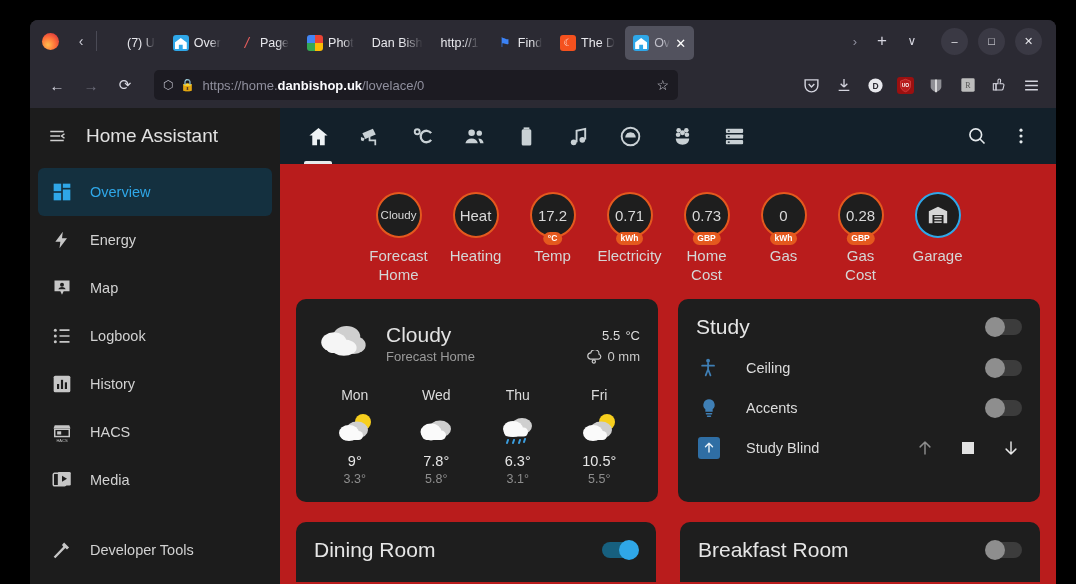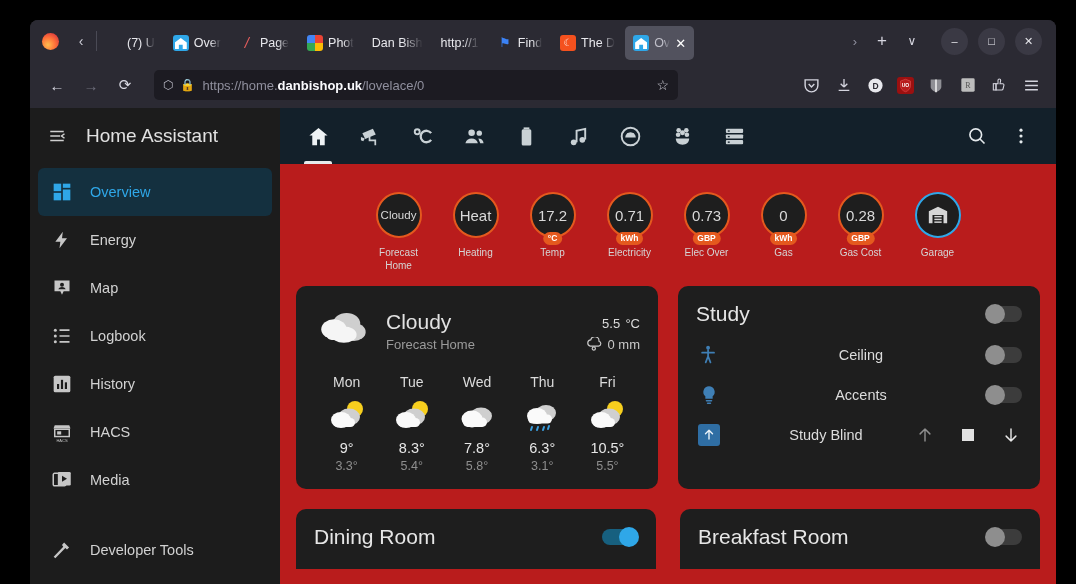--- a/index.html
+++ b/index.html
@@ -150,21 +150,21 @@
   }
   .badge-circle.blue { border-color: #2fa7e8; }
   .badge-val { font-size: 15px; color: #d9d9d9; }
   .badge-val.sm { font-size: 11.5px; }
   .badge-unit {
     position: absolute; bottom: -9px; left: 50%; transform: translateX(-50%);
     background: #e4591e; color: #fff; font-size: 8.5px; font-weight: 700;
     border-radius: 8px; padding: 1px 5px; white-space: nowrap; line-height: 1.25;
   }
   .badge-name {
-    margin-top: 9px; font-size: 10px; color: #d5d5d5; text-align: center;
+    margin-top: 9px; font-size: 15px; color: #d5d5d5; text-align: center;
     line-height: 1.25; white-space: pre-line;
   }
 
   
   .grid { display: grid; grid-template-columns: 1fr 1fr; gap: 20px; padding-top: 6px; }
   .card { background: #1e1e1e; border-radius: 10px; padding: 16px 18px; }
 
   
   .w-top { display: flex; align-items: center; }
   .w-icon { width: 58px; height: 58px; flex: 0 0 58px; position: relative; }
@@ -189,21 +189,21 @@
     width: 36px; height: 16px; border-radius: 9px; background: #3c3c3c; position: relative; flex: 0 0 36px;
   }
   .toggle .knob {
     position: absolute; top: -2px; left: -1px; width: 20px; height: 20px; border-radius: 50%;
     background: #8e8e8e;
   }
   .toggle.on { background: #17607f; }
   .toggle.on .knob { left: 17px; background: #2fa7e8; }
   .ent-row { display: flex; align-items: center; margin-top: 18px; }
   .ent-icon { width: 26px; flex: 0 0 26px; display: flex; align-items: center; justify-content: center; color: #3f7fb5; }
-  .ent-name { margin-left: 14px; font-size: 14.5px; color: #dcdcdc; flex: 1; text-align: center; }
+  .ent-name { margin-left: 24px; font-size: 14.5px; color: #dcdcdc; flex: 1; }
   .cover-btns { display: flex; align-items: center; gap: 28px; padding-right: 2px; }
   .cov { color: #8e8e8e; font-size: 17px; }
   .cov.white { color: #e8e8e8; }
   .cov-stop { width: 12px; height: 12px; background: #e2e2e2; }
   .blindchip {
     width: 22px; height: 22px; border-radius: 3px; background: #2f6ea4;
     display: flex; align-items: center; justify-content: center; color: #eaf2f8; font-size: 13px;
   }
   .bottom-grid { display: grid; grid-template-columns: 1fr 1fr; gap: 24px; margin-top: 20px; }
   .card-short { background: #1e1e1e; border-radius: 10px 10px 0 0; padding: 16px 18px 20px; }
@@ -557,21 +557,21 @@
                 <span class="badge-val">0.71</span>
                 <span class="badge-unit">kWh</span>
               </div>
               <div class="badge-name">Electricity</div>
             </div>
             <div class="badge">
               <div class="badge-circle">
                 <span class="badge-val">0.73</span>
                 <span class="badge-unit">GBP</span>
               </div>
-              <div class="badge-name">Elec Over</div>
+              <div class="badge-name">Home Cost</div>
             </div>
             <div class="badge">
               <div class="badge-circle">
                 <span class="badge-val">0</span>
                 <span class="badge-unit">kWh</span>
               </div>
               <div class="badge-name">Gas</div>
             </div>
             <div class="badge">
               <div class="badge-circle">
@@ -633,33 +633,20 @@
                         <circle cx="30" cy="13" r="8" fill="#f7cf1e"></circle>
                         <ellipse cx="24" cy="21" rx="11" ry="8.5" fill="#cfcfcf"></ellipse>
                         <ellipse cx="16" cy="24" rx="10" ry="8" fill="#fafafa"></ellipse>
                         <rect x="8" y="22" width="22" height="9" rx="4.5" fill="#fafafa"></rect>
                       </svg>
                   </div>
                   <div class="fc-hi">9°</div>
                   <div class="fc-lo">3.3°</div>
                 </div>
                 <div class="fc">
-                  <div class="fc-day">Tue</div>
-                  <div class="fc-ic">
-                    <svg width="44" height="40" viewBox="0 0 44 40">
-                        <circle cx="30" cy="13" r="8" fill="#f7cf1e"></circle>
-                        <ellipse cx="24" cy="21" rx="11" ry="8.5" fill="#cfcfcf"></ellipse>
-                        <ellipse cx="16" cy="24" rx="10" ry="8" fill="#fafafa"></ellipse>
-                        <rect x="8" y="22" width="22" height="9" rx="4.5" fill="#fafafa"></rect>
-                      </svg>
-                  </div>
-                  <div class="fc-hi">8.3°</div>
-                  <div class="fc-lo">5.4°</div>
-                </div>
-                <div class="fc">
                   <div class="fc-day">Wed</div>
                   <div class="fc-ic">
                     <svg width="44" height="40" viewBox="0 0 44 40">
                         <ellipse cx="26" cy="20" rx="11" ry="8.5" fill="#cfcfcf"></ellipse>
                         <ellipse cx="17" cy="23" rx="10.5" ry="8.5" fill="#fafafa"></ellipse>
                         <rect x="8" y="21.5" width="24" height="9.5" rx="4.7" fill="#fafafa"></rect>
                       </svg>
                   </div>
                   <div class="fc-hi">7.8°</div>
                   <div class="fc-lo">5.8°</div>

